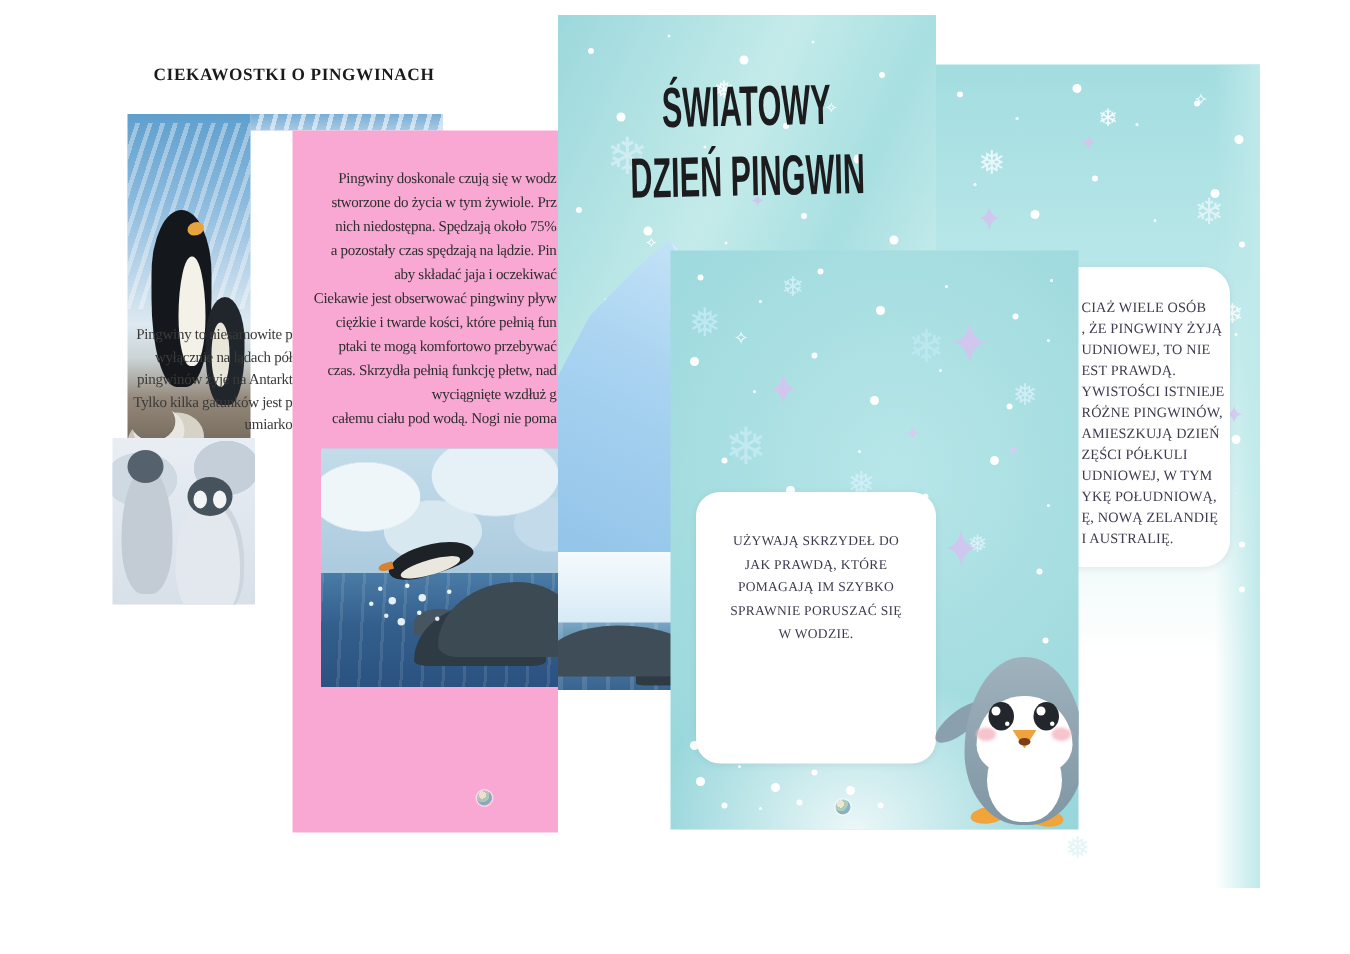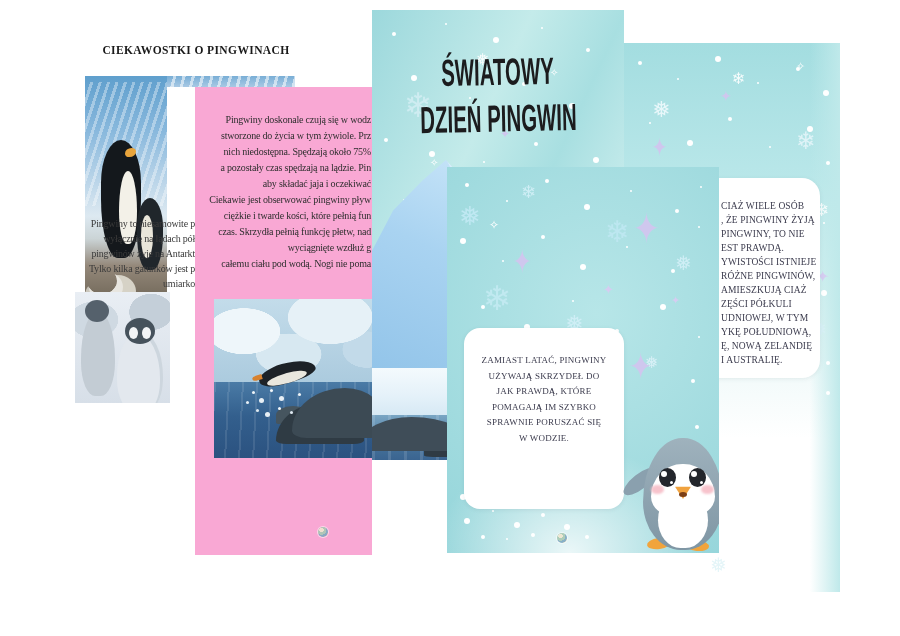--- a/index.html
+++ b/index.html
@@ -203,20 +203,21 @@
 
   <section class="page2">
     <div class="p2-text">
       <div class="ln">Pingwiny doskonale czują się w wodz</div>
       <div class="ln">stworzone do życia w tym żywiole. Prz</div>
       <div class="ln">nich niedostępna. Spędzają około 75%</div>
       <div class="ln">a pozostały czas spędzają na lądzie. Pin</div>
       <div class="ln">aby składać jaja i oczekiwać</div>
       <div class="ln">Ciekawie jest obserwować pingwiny pływ</div>
       <div class="ln">ciężkie i twarde kości, które pełnią fun</div>
+      <div class="ln">ptaki te mogą komfortowo przebywać</div>
       <div class="ln">czas. Skrzydła pełnią funkcję płetw, nad</div>
       <div class="ln">wyciągnięte wzdłuż g</div>
       <div class="ln">całemu ciału pod wodą. Nogi nie poma</div>
     </div>
     <div class="jump-photo">
       <div class="jp-ice"></div>
       <div class="jp-water"></div>
       <div class="jp-rock2"></div>
       <div class="jp-rock"></div>
       <div class="jp-splash"></div>
@@ -260,25 +261,25 @@
     <span class="fl2" style="left:86px;top:512px;font-size:20px;color:#e4f5f8;"></span>
     <span class="sp" style="left:96px;top:46px;font-size:14px;color:#cfc7ee;"></span>
     <span class="sp" style="left:28px;top:96px;font-size:18px;color:#cfc7ee;transform:scaleY(1.4);"></span>
     <span class="sp" style="left:192px;top:226px;font-size:16px;color:#d5cdf1;"></span>
     <span class="sp2" style="left:172px;top:18px;font-size:11px;color:#fff;"></span>
     <span class="sp" style="left:96px;top:296px;font-size:18px;color:#dcd5f3;transform:scaleY(1.4);"></span>
     <div class="card4">
       <div class="card4-text">
         <div class="ln">CIAŻ WIELE OSÓB</div>
         <div class="ln">, ŻE PINGWINY ŻYJĄ</div>
-        <div class="ln">PINGWINY, TO NIE</div>
+        <div class="ln">UDNIOWEJ, TO NIE</div>
         <div class="ln">EST PRAWDĄ.</div>
         <div class="ln">YWISTOŚCI ISTNIEJE</div>
         <div class="ln">RÓŻNE PINGWINÓW,</div>
-        <div class="ln">AMIESZKUJĄ  CIAŻ</div>
+        <div class="ln">AMIESZKUJĄ  DZIEŃ</div>
         <div class="ln">ZĘŚCI PÓŁKULI</div>
         <div class="ln">UDNIOWEJ, W TYM</div>
         <div class="ln">YKĘ POŁUDNIOWĄ,</div>
         <div class="ln">Ę, NOWĄ ZELANDIĘ</div>
         <div class="ln">I AUSTRALIĘ.</div>
       </div>
     </div>
   </section>
 
   <section class="page3">
@@ -292,21 +293,20 @@
     <span class="fl" style="left:26px;top:224px;font-size:28px;color:#bfe8f2;"></span>
     <span class="fl2" style="left:198px;top:188px;font-size:16px;color:#d8f0f6;"></span>
     <span class="sp" style="left:186px;top:46px;font-size:32px;color:#cfc7ee;transform:scaleY(1.3);"></span>
     <span class="sp" style="left:66px;top:84px;font-size:22px;color:#cfc7ee;transform:scaleY(1.5);"></span>
     <span class="sp" style="left:156px;top:116px;font-size:13px;color:#d5cdf1;"></span>
     <span class="sp" style="left:224px;top:128px;font-size:11px;color:#d5cdf1;"></span>
     <span class="sp" style="left:182px;top:186px;font-size:28px;color:#cfc7ee;transform:scaleY(1.3);"></span>
     <span class="sp2" style="left:42px;top:52px;font-size:12px;color:#fff;"></span>
     <div class="card3">
       <div class="card3-text">
-        <div class="ln">ZAMIAST LATAĆ, PINGWINY</div>
         <div class="ln">UŻYWAJĄ SKRZYDEŁ DO</div>
         <div class="ln">JAK PRAWDĄ, KTÓRE</div>
         <div class="ln">POMAGAJĄ IM SZYBKO</div>
         <div class="ln">SPRAWNIE PORUSZAĆ SIĘ</div>
         <div class="ln">W WODZIE.</div>
       </div>
     </div>
     <div class="penguin">
       <div class="pg-wingL"></div>
       <div class="pg-wingR"></div>

